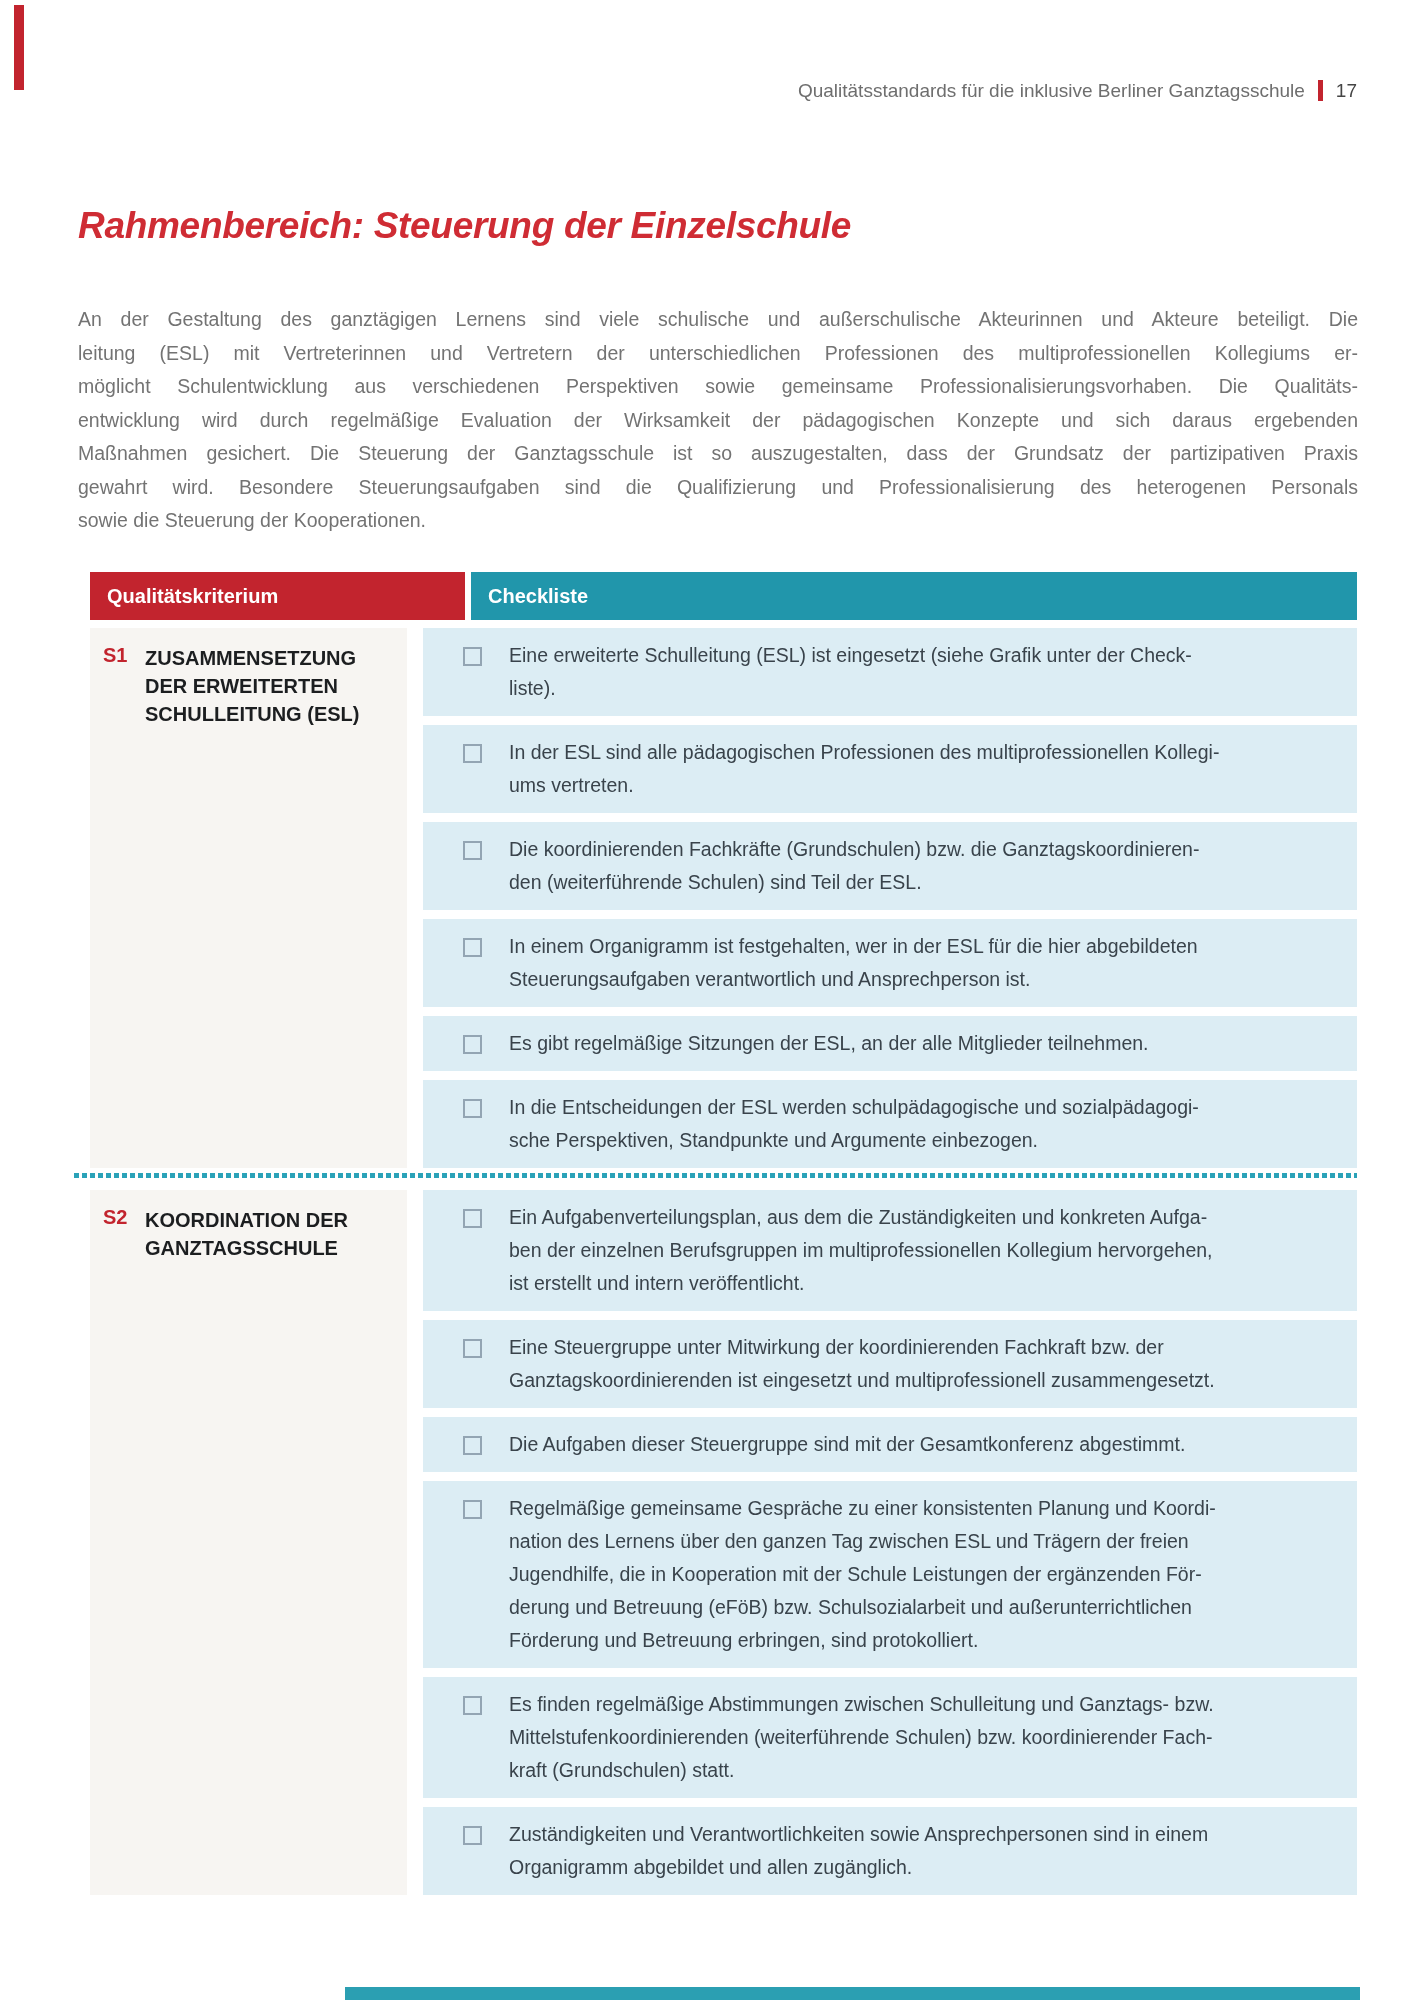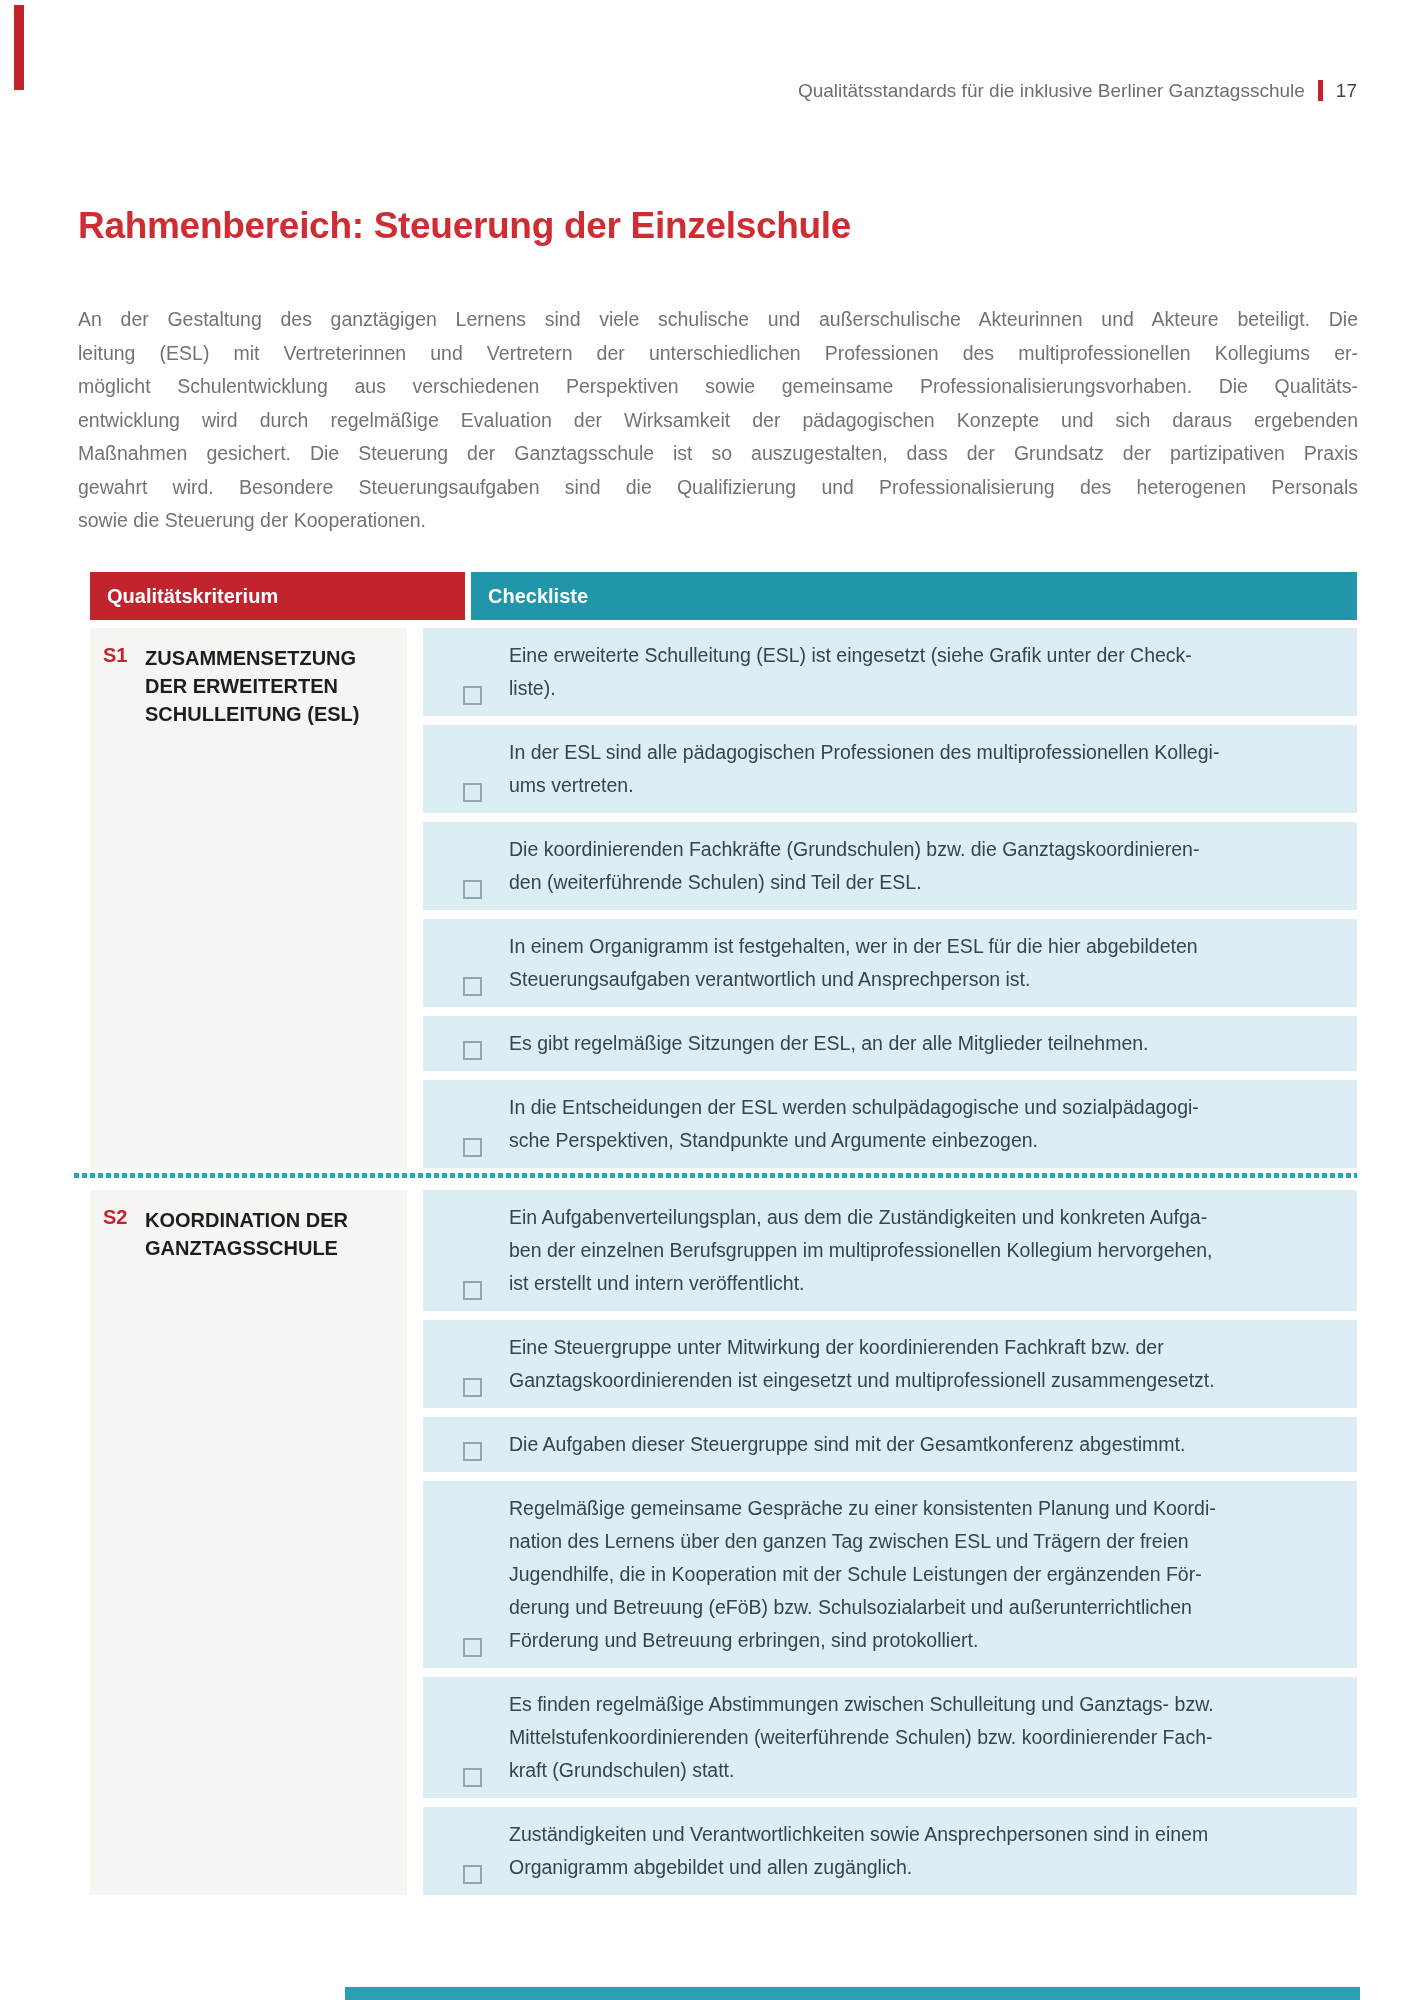--- a/index.html
+++ b/index.html
@@ -12,39 +12,39 @@
   }
   
   .corner-mark{position:absolute;left:14px;top:5px;width:10px;height:85px;background:var(--accent-red);}
   
   .running-head{position:absolute;top:80px;right:57px;display:flex;align-items:flex-start;gap:13px;
     font-size:19px;color:#6e6e6e;}
   .rh-sep{width:5px;height:21px;background:var(--accent-red);}
   .rh-page{color:#454545;font-size:19px;}
   
   .title{position:absolute;left:78px;top:205px;margin:0;font-size:37px;font-weight:700;
-    color:var(--title-red);letter-spacing:-0.3px;}
+    color:var(--title-red);letter-spacing:-0.3px;font-style:italic;}
   
   .intro{position:absolute;left:78px;top:303px;width:1280px;}
   .jline{text-align:justify;text-align-last:justify;font-size:19.5px;line-height:33.5px;color:#737373;}
   .jline:last-child{text-align-last:auto;}
   
   .qtable{position:absolute;left:90px;top:572px;width:1267px;}
   .thead{display:flex;gap:6px;}
   .th{height:48px;line-height:48px;font-size:20px;font-weight:700;color:#ffffff;
     padding-left:17px;box-sizing:border-box;}
   .th-crit{width:375px;background:var(--accent-red);flex:none;}
   .th-check{flex:1;background:var(--teal);}
   .trow{display:flex;gap:16px;margin-top:8px;align-items:stretch;}
   .crit-cell{width:317px;flex:none;background:var(--criterion-bg);box-sizing:border-box;
     padding:16px 6px 0 13px;display:flex;align-items:flex-start;}
   .crit-code{color:var(--accent-red);font-weight:700;font-size:20px;width:42px;flex:none;}
   .crit-title{font-weight:700;font-size:20px;line-height:28px;color:#1c1e20;white-space:pre-line;}
   .check-cell{flex:1;display:flex;flex-direction:column;gap:9px;}
-  .item{background:var(--checklist-bg);padding:11px 36px 11px 40px;display:flex;align-items:flex-end;}
+  .item{background:var(--checklist-bg);padding:11px 36px 11px 40px;display:flex;align-items:flex-start;}
   .cb{width:15px;height:15px;border:2px solid #93a5b3;flex:none;margin-top:8px;margin-right:27px;
     background:transparent;}
   .item-text{font-size:19.5px;line-height:33px;color:#39434b;white-space:pre-line;}
   .sect-divider{height:5px;margin:5px 0 5px -16px;
     background:repeating-linear-gradient(90deg,#2aa2b8 0 5px,#ffffff 5px 8px);}
   
   .bottom-bar{position:absolute;left:345px;bottom:0;width:1015px;height:13px;background:#2b9fb2;}
 </style>
 </head>
 <body>

